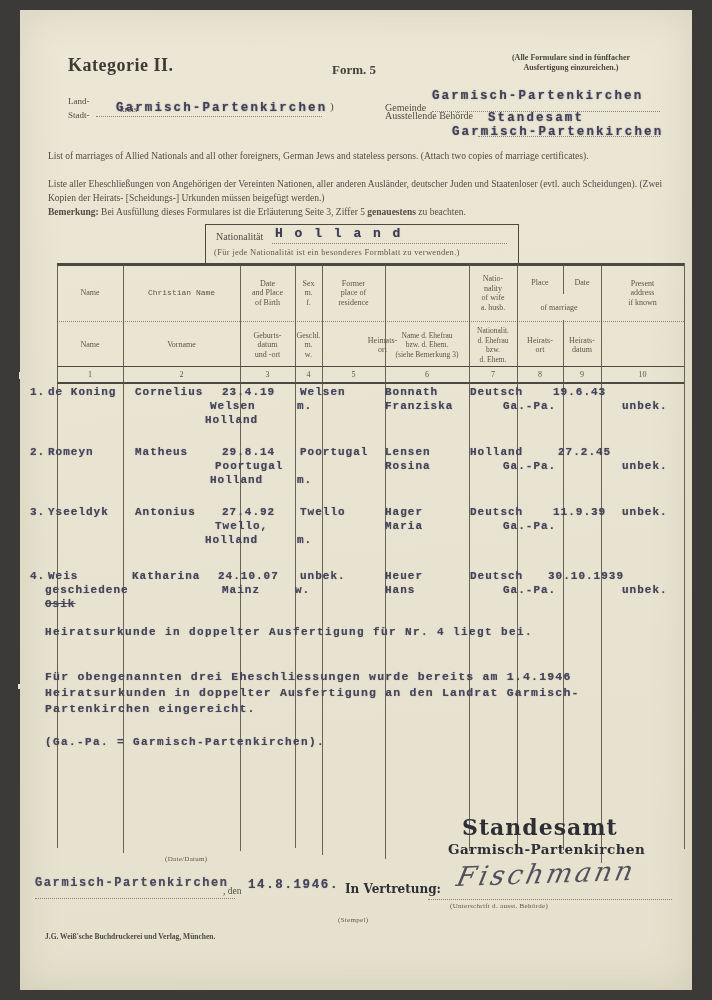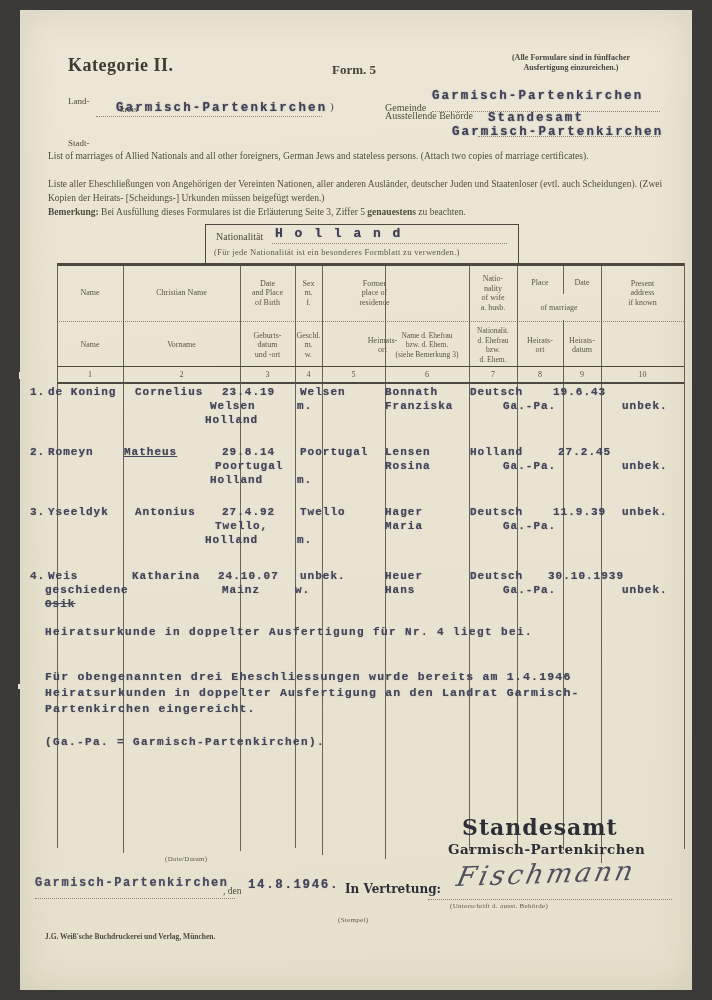--- a/index.html
+++ b/index.html
@@ -47,21 +47,21 @@
 <div class="speck" style="left:18px;top:684px;width:3px;height:5px;"></div>
 
 <div id="page">
 
   <div class="print" style="left:48px;top:45px;font-size:18px;font-weight:bold;color:#3e3c34;letter-spacing:.5px;">Kategorie II.</div>
   <div class="print" style="left:312px;top:52px;font-size:13px;font-weight:bold;color:#44423a;">Form. 5</div>
   <div class="print pre" style="left:446px;top:43px;width:210px;font-size:8px;line-height:10px;font-weight:bold;text-align:center;white-space:pre-line;color:#4a4840;">(Alle Formulare sind in fünffacher
 Ausfertigung einzureichen.)</div>
 
   <div class="print" style="left:48px;top:86px;font-size:9px;">Land-</div>
-  <div class="print" style="left:48px;top:100px;font-size:9px;margin-top:28px;">Stadt-</div>
+  <div class="print" style="left:48px;top:100px;font-size:9px;">Stadt-</div>
   <div class="print" style="left:76px;top:94px;font-size:9px;padding-left:24px;">kreis</div>
   <div class="typed typed-big" style="left:96px;top:91px;">Garmisch-Partenkirchen</div>
   <div class="print" style="left:310px;top:90px;font-size:11px;">)</div>
   <div class="dotline" style="left:76px;top:106px;width:226px;"></div>
 
   <div class="print" style="left:365px;top:92px;font-size:10px;">Gemeinde</div>
   <div class="typed typed-big" style="left:412px;top:79px;">Garmisch-Partenkirchen</div>
   <div class="dotline" style="left:412px;top:101px;width:228px;"></div>
 
   <div class="print" style="left:365px;top:100px;font-size:10px;">Ausstellende Behörde</div>
@@ -93,28 +93,28 @@
   <div class="vline" style="left:302px;top:253px;height:592px;"></div>
   <div class="vline" style="left:365px;top:253px;height:596px;"></div>
   <div class="vline" style="left:449px;top:253px;height:588px;"></div>
   <div class="vline" style="left:497px;top:253px;height:585px;"></div>
   <div class="vline" style="left:543px;top:253px;height:31px;"></div>
   <div class="vline" style="left:543px;top:310px;height:530px;"></div>
   <div class="vline" style="left:581px;top:253px;height:600px;"></div>
   <div class="vline" style="left:664px;top:253px;height:586px;"></div>
 
   <div class="hdr" style="left:37px;top:257px;width:66px;height:52px;">Name</div>
-  <div class="hdr" style="left:103px;top:257px;width:117px;height:52px;">Christian Name</div>
+  <div class="hdr" style="left:103px;top:257px;width:117px;height:52px;font-family:Liberation Mono, monospace;">Christian Name</div>
   <div class="hdr" style="left:220px;top:257px;width:55px;height:52px;">Date
 and Place
 of Birth</div>
   <div class="hdr" style="left:275px;top:257px;width:27px;height:52px;">Sex
 m.
 f.</div>
-  <div class="hdr" style="left:302px;top:257px;width:63px;height:52px;padding-left:21px;">Former
+  <div class="hdr" style="left:302px;top:257px;width:63px;height:52px;">Former
 place of
 residence</div>
   <div class="hdr" style="left:449px;top:257px;width:48px;height:52px;">Natio-
 nality
 of wife
 a. husb.</div>
   <div class="hdr" style="left:497px;top:257px;width:46px;height:32px;">Place</div>
   <div class="hdr" style="left:543px;top:257px;width:38px;height:32px;">Date</div>
   <div class="hdr" style="left:497px;top:290px;width:84px;height:16px;">of marriage</div>
   <div class="hdr" style="left:581px;top:257px;width:83px;height:52px;">Present
@@ -164,21 +164,21 @@
   <span class="typed" style="left:533px;top:376px;">19.6.43</span>
   <span class="typed" style="left:190px;top:390px;">Welsen</span>
   <span class="typed" style="left:277px;top:390px;">m.</span>
   <span class="typed" style="left:365px;top:390px;">Franziska</span>
   <span class="typed" style="left:483px;top:390px;">Ga.-Pa.</span>
   <span class="typed" style="left:602px;top:390px;">unbek.</span>
   <span class="typed" style="left:185px;top:404px;">Holland</span>
 
   <span class="typed" style="left:10px;top:436px;">2.</span>
   <span class="typed" style="left:28px;top:436px;">Romeyn</span>
-  <span class="typed" style="left:104px;top:436px;text-decoration:underline;">Matheus</span>
+  <span class="typed" style="left:115px;top:436px;">Matheus</span>
   <span class="typed" style="left:202px;top:436px;">29.8.14</span>
   <span class="typed" style="left:280px;top:436px;">Poortugal</span>
   <span class="typed" style="left:365px;top:436px;">Lensen</span>
   <span class="typed" style="left:450px;top:436px;">Holland</span>
   <span class="typed" style="left:538px;top:436px;">27.2.45</span>
   <span class="typed" style="left:195px;top:450px;">Poortugal</span>
   <span class="typed" style="left:365px;top:450px;">Rosina</span>
   <span class="typed" style="left:483px;top:450px;">Ga.-Pa.</span>
   <span class="typed" style="left:602px;top:450px;">unbek.</span>
   <span class="typed" style="left:190px;top:464px;">Holland</span>

